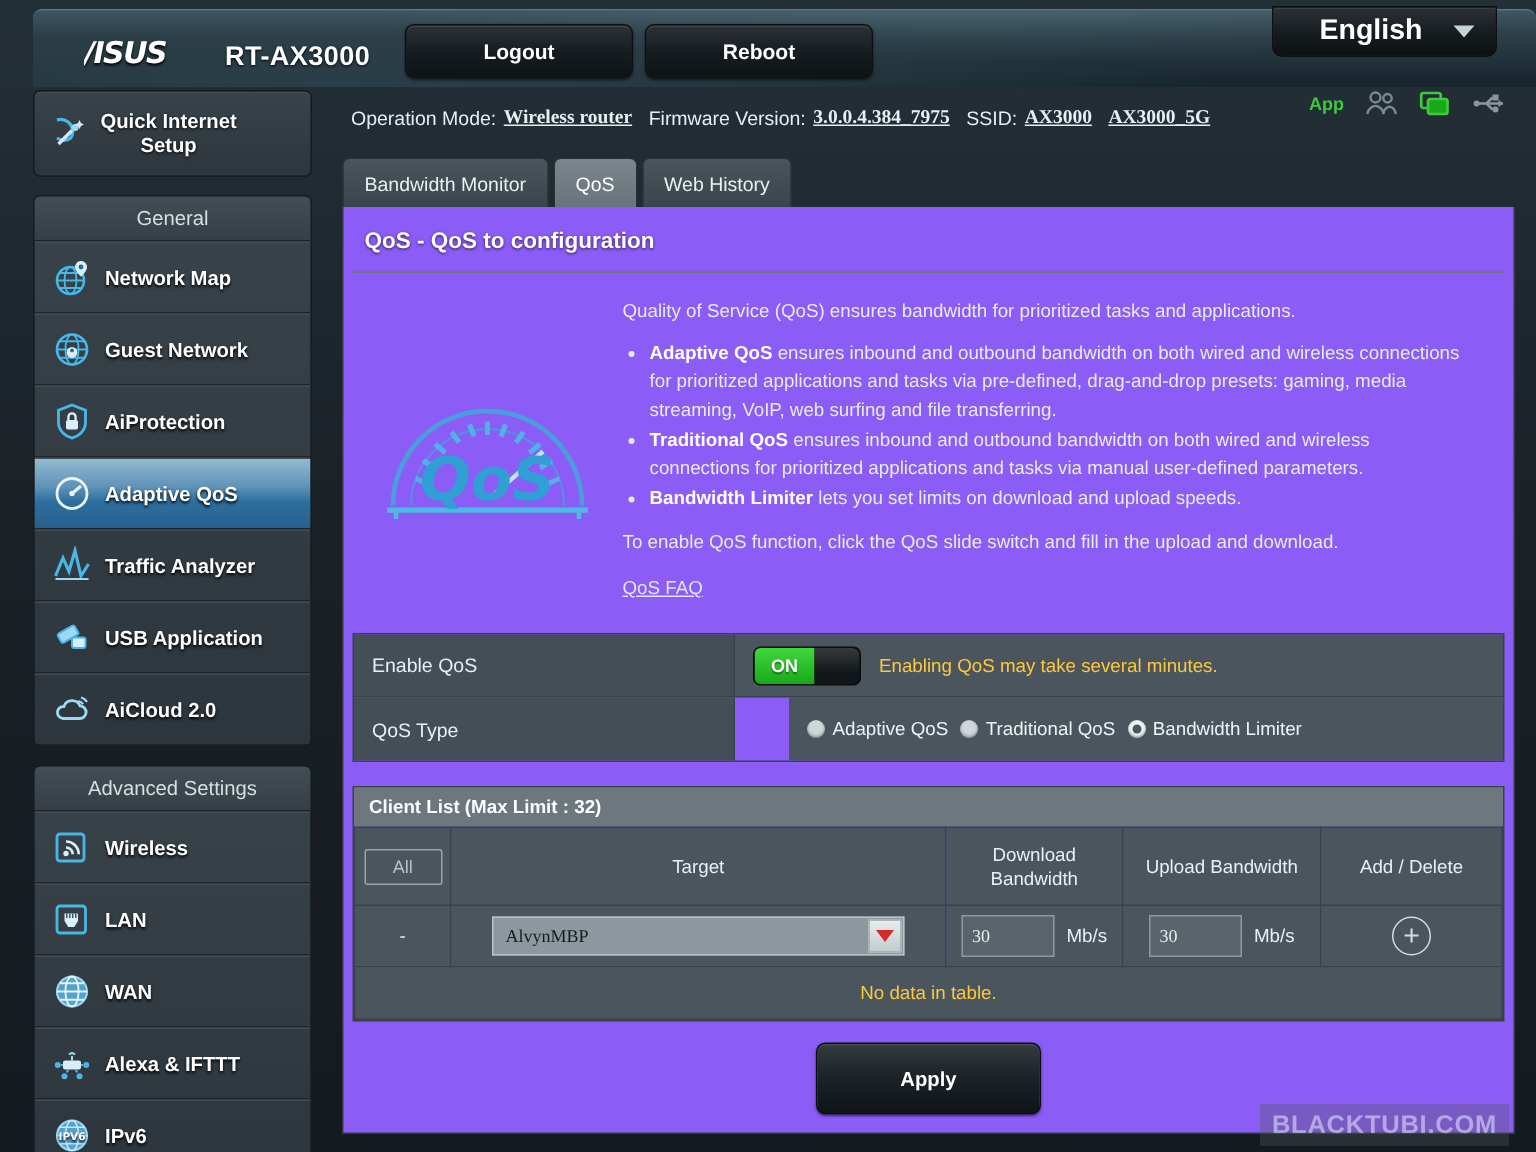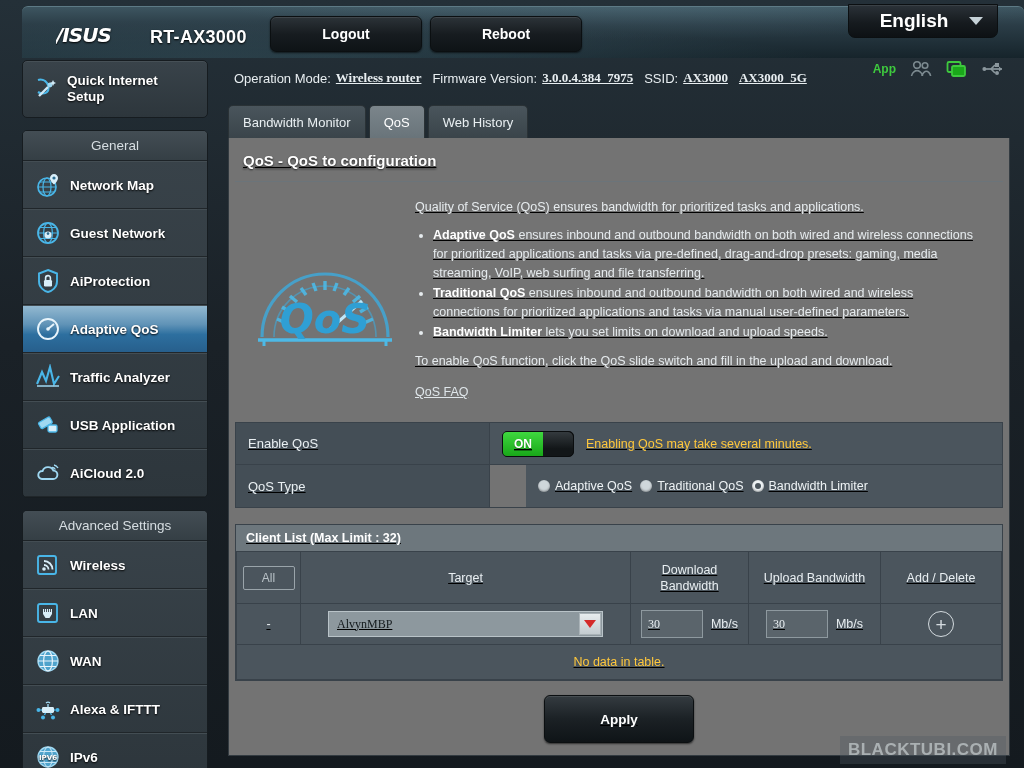--- a/index.html
+++ b/index.html
@@ -75,20 +75,21 @@
   #head-icons { position:absolute; right:20px; top:60px; display:flex; align-items:center; gap:14px; }
   #head-icons .app-txt { color:#3ec93e; font-size:12px; font-weight:bold; }
 
   
   #sidebar { position:absolute; left:22px; top:60px; width:186px; bottom:0; }
   .side-card {
     background: linear-gradient(180deg,#39434a 0%,#2d363c 100%);
     border:1px solid #161c20; border-radius:5px; margin-bottom:12px;
     box-shadow: inset 0 1px 0 rgba(255,255,255,.07);
     overflow:hidden;
+    text-align:center;
   }
   #qis-card { height:58px; display:flex; align-items:center; padding:0 10px; gap:8px; cursor:pointer;}
   #qis-card .qis-label { color:#fff; font-size:13.5px; font-weight:bold; line-height:16px; text-shadow:0 1px 2px #000;}
   .side-header {
     height:30px; display:flex; align-items:center; justify-content:center;
     color:#d7dee2; font-size:13.5px;
     background: linear-gradient(180deg,#434d54 0%,#353f45 100%);
     border-bottom:1px solid #1d2327;
   }
   .side-item {
@@ -109,21 +110,21 @@
   #tabs { display:flex; align-items:flex-end; height:40px; gap:3px; padding-left:4px;}
   .tab {
     background: linear-gradient(180deg,#4a555c 0%,#3a444a 100%);
     color:#e9eff2; font-size:13px; padding:9px 14px 8px;
     border-radius:5px 5px 0 0; cursor:pointer; border:1px solid #2a3236; border-bottom:none;
   }
   .tab.active { background: linear-gradient(180deg,#7b858b 0%,#69747a 100%); color:#fff; }
 
   #panel {
     position:absolute; left:4px; top:40px; width:782px; bottom:12px;
-    background:#737373; border:1px solid #333b41; border-top:none;text-decoration:underline;
+    background:#8b5cf6; border:1px solid #333b41; border-top:none;
   }
   #panel-title {
     color:#fff; font-size:15px; font-weight:bold; padding:14px 0 12px 8px;
     text-shadow:0 1px 2px rgba(0,0,0,.7);
     border-bottom:1px solid #6b747a; margin:0 6px;
   }
   #desc-wrap { display:flex; padding:16px 10px 6px 6px; }
   #qos-logo { width:180px; flex:0 0 180px; display:flex; align-items:center; justify-content:center; }
   #desc { flex:1; color:#e6ebee; font-size:12.5px; line-height:19px; padding-right:14px; }
   #desc .lead { margin-bottom:9px; text-align:left; }

